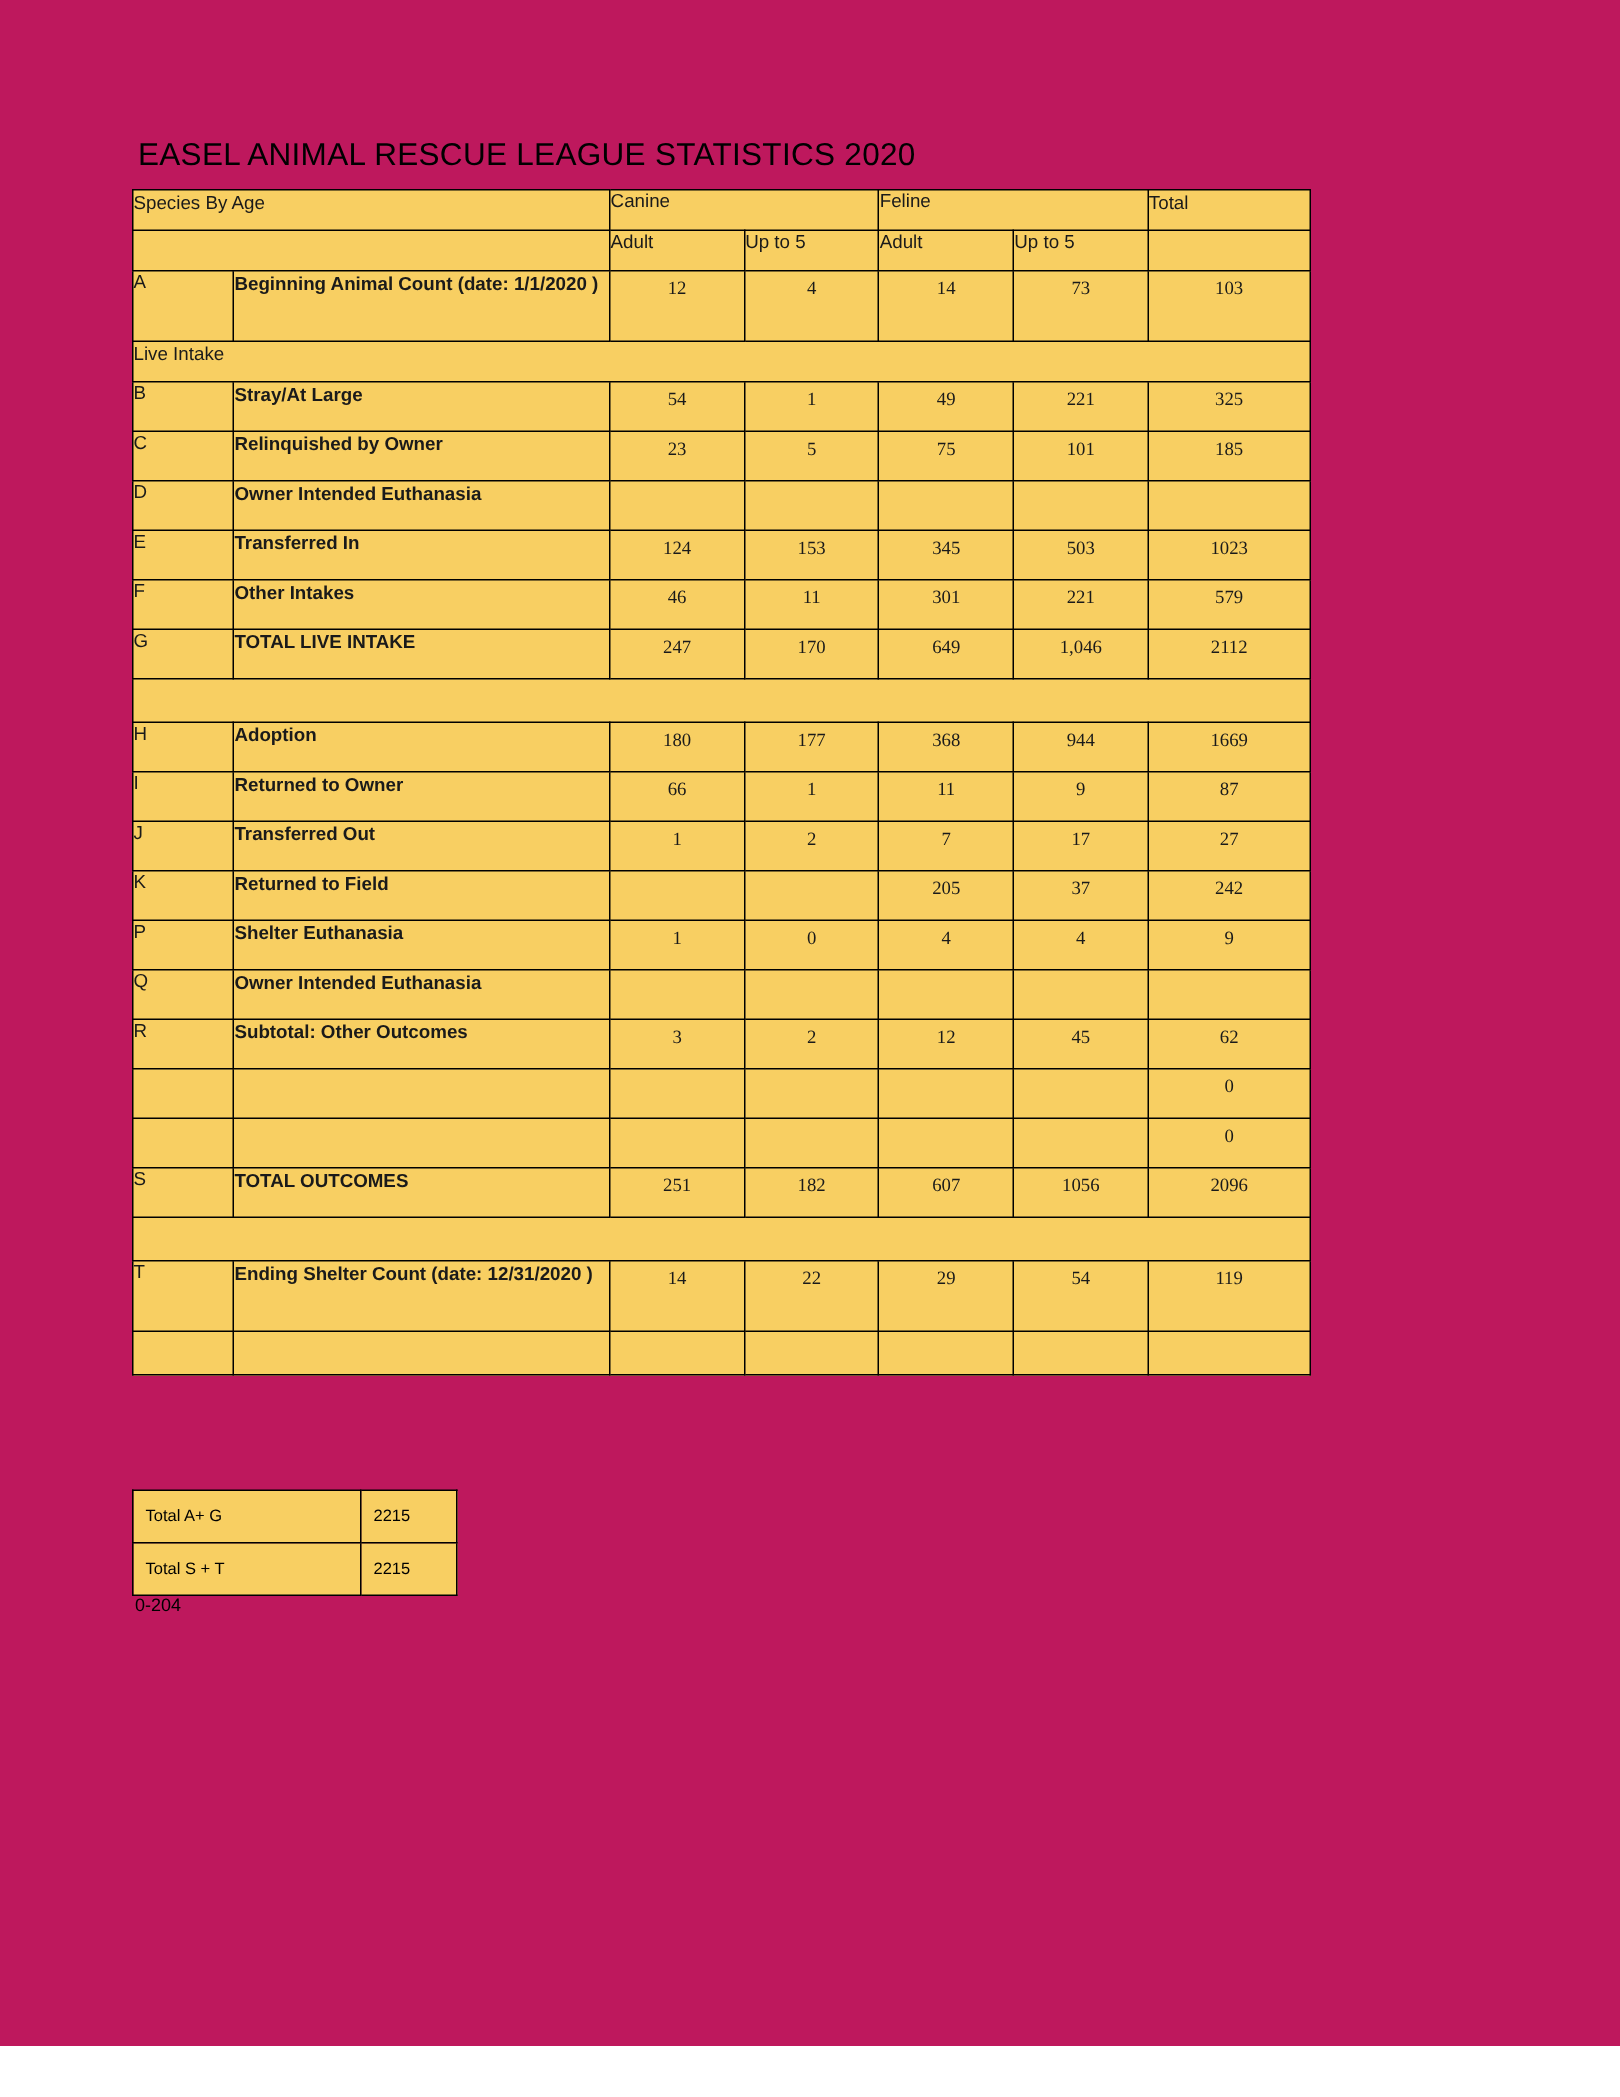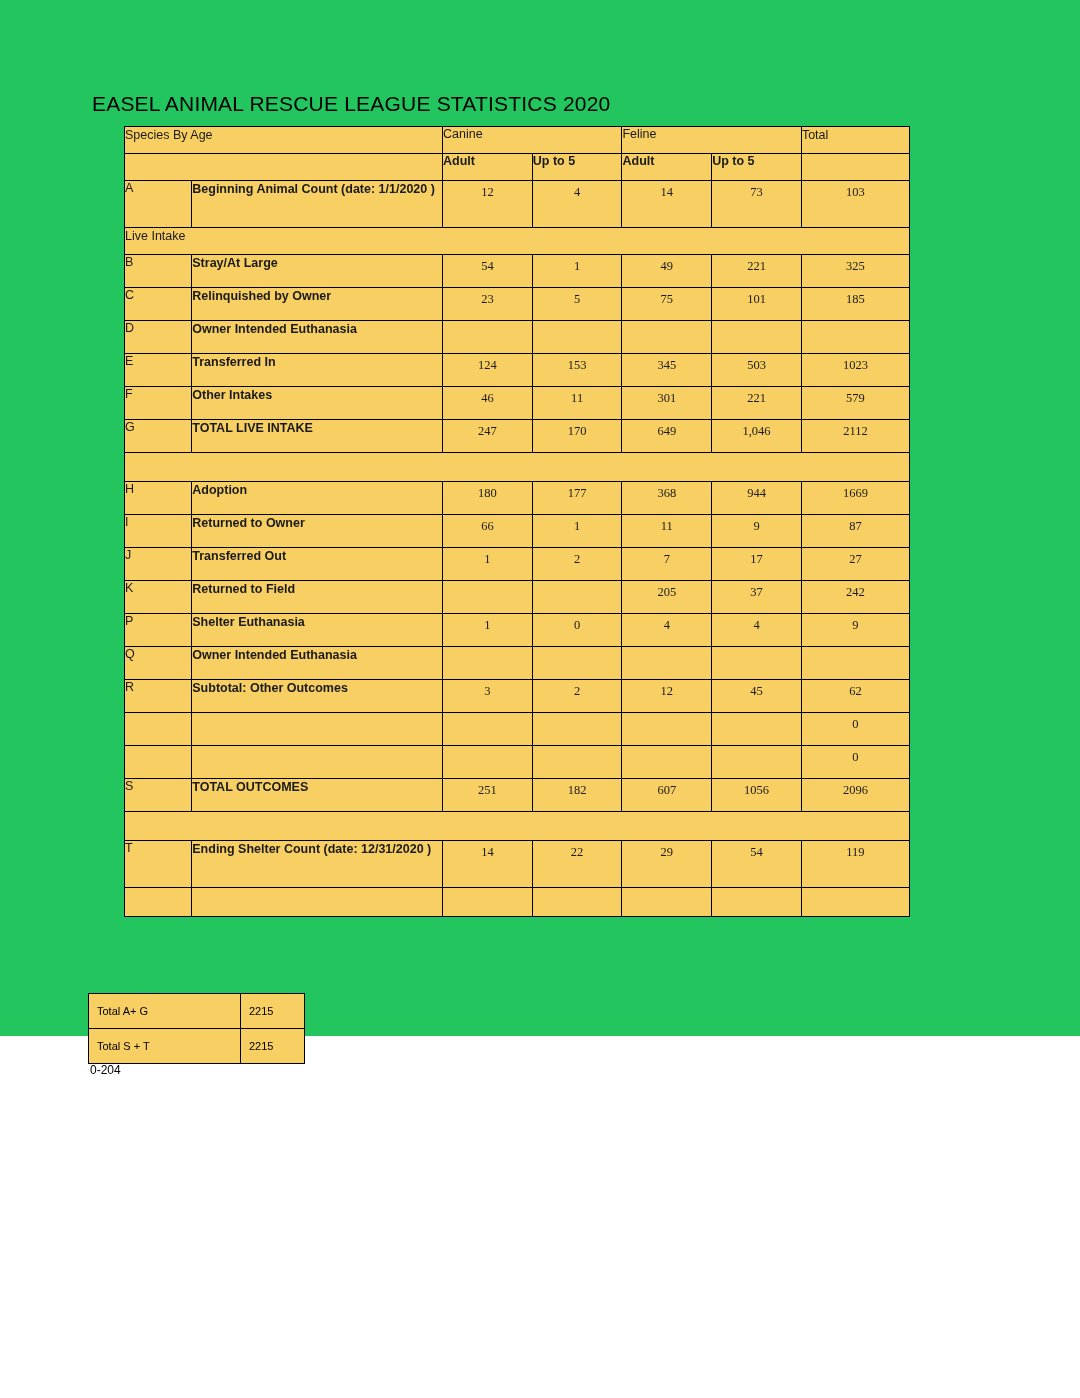--- a/index.html
+++ b/index.html
@@ -11,41 +11,40 @@
     width: 1080px;
     height: 1398px;
     font-family: "Liberation Sans", sans-serif;
     color: #000000;
     position: relative;
   }
   .page {
     position: absolute;
     left: 0; top: 0;
     width: 1080px;
-    height: 1036px;
-    background: #22c55e;
+    height: 1364px;
+    background: #be185d;
   }
   .doc-title {
     position: absolute;
     left: 92px;
     top: 92px;
     font-size: 21px;
     letter-spacing: 0.2px;
     color: #000;
     white-space: nowrap;
   }
   table.stats {
     position: absolute;
     left: 88px;
     top: 126px;
     border-collapse: collapse;
     table-layout: fixed;
     width: 786px;
     background: #F8CF62;
-    margin-left: 36px;
   }
   table.stats td {
     border: 1px solid #000000;
     background: #F8CF62;
     padding: 0;
     vertical-align: top;
     font-size: 12.5px;
     color: #1a1a1a;
   }
   
@@ -81,21 +80,20 @@
   .ctr {
     text-align: left;
     vertical-align: middle;
     font-size: 13px;
     padding: 5px 2px;
   }
   .sub {
     padding: 3px 6px 3px 7px;
     font-size: 12.5px;
     line-height: 15px;
-    font-weight: bold;
   }
   tr.hrow td { height: 26px; }
   tr.datarow td { height: 32px; }
   tr.tallrow td { height: 46px; }
   tr.blank td { height: 28px; }
 
   
   table.totals {
     position: absolute;
     left: 88px;

